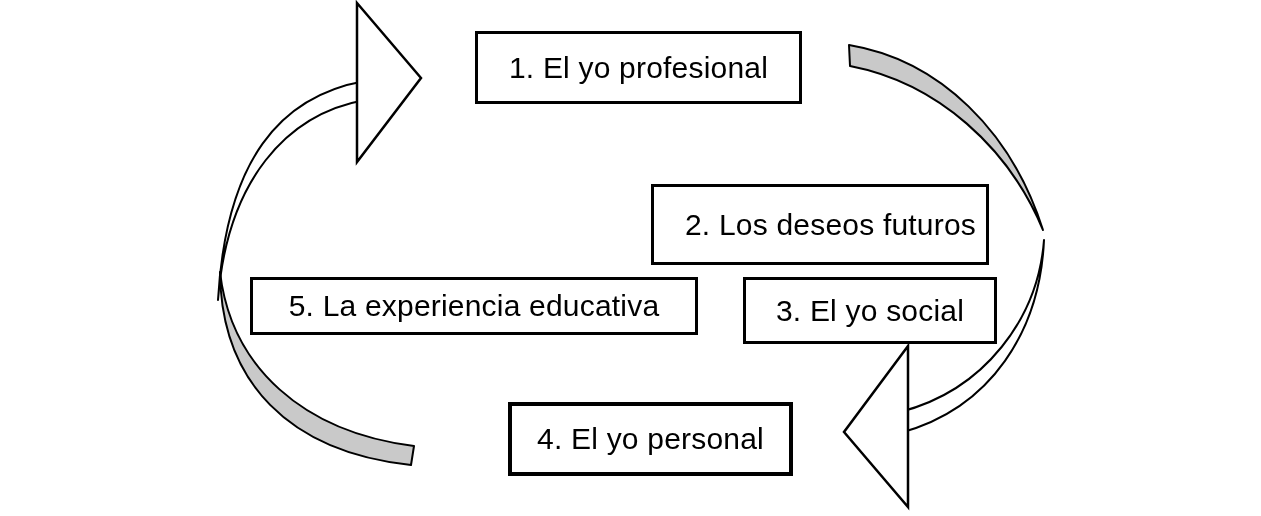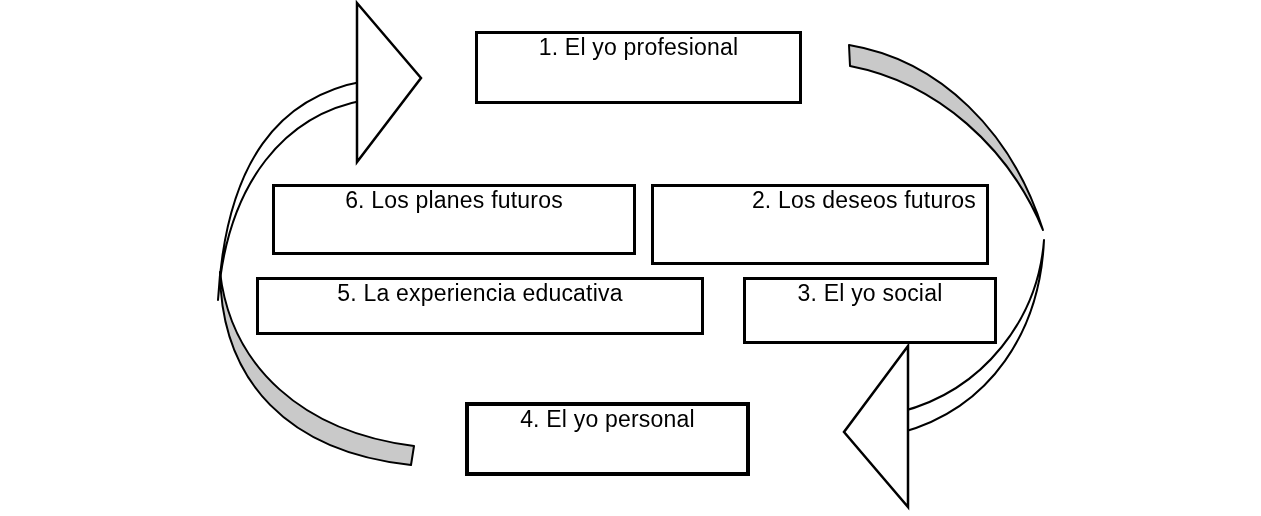--- a/index.html
+++ b/index.html
@@ -20,33 +20,34 @@
     left: 0;
     top: 0;
     width: 1261px;
     height: 516px;
   }
   .flow-box {
     position: absolute;
     border: 3px solid #000000;
     background: #ffffff;
     display: flex;
+    align-items: center;
     justify-content: center;
     box-sizing: border-box;
     color: #000000;
-    font-size: 23px;
+    font-size: 30px;
     letter-spacing: 0.2px;
     white-space: nowrap;
   }
   .box-1 { left: 475px; top: 31px;  width: 327px; height: 73px; }
   .box-6 { left: 272px; top: 184px; width: 364px; height: 71px; }
   .box-2 { left: 651px; top: 184px; width: 338px; height: 81px; justify-content: flex-end; padding-right: 10px; }
-  .box-5 { left: 256px; top: 277px; width: 448px; height: 58px; }
+  .box-5 { left: 250px; top: 277px; width: 448px; height: 58px; }
   .box-3 { left: 743px; top: 277px; width: 254px; height: 67px; }
-  .box-4 { left: 465px; top: 402px; width: 285px; height: 74px; border-width: 4px; }
+  .box-4 { left: 508px; top: 402px; width: 285px; height: 74px; border-width: 4px; }
 </style>
 </head>
 <body>
 
 <div class="canvas">
 
   <svg class="arrow-layer" viewBox="0 0 1261 516" xmlns="http://www.w3.org/2000/svg">
 
     <g>
       <path d="M 220,272 C 231,367 303,432 414,446 L 411,465 C 289,452 221,382 220,272 Z" fill="#c9c9c9" stroke="#000000" stroke-width="2" stroke-linejoin="round"></path>
@@ -58,23 +59,20 @@
       <path d="M 849,45 C 940,60 1012,132 1043,230 C 1009,148 938,83 850,66 Z" fill="#c9c9c9" stroke="#000000" stroke-width="2" stroke-linejoin="round"></path>
       <path d="M 900,412 C 985,390 1038,318 1044,240 C 1040,330 992,408 900,433 Z" fill="#ffffff" stroke="#000000" stroke-width="2" stroke-linejoin="round"></path>
       <path d="M 908,346 L 844,432 L 908,507 Z" fill="#ffffff" stroke="#000000" stroke-width="2.5" stroke-linejoin="miter"></path>
     </g>
   </svg>
 
   <div class="flow-box box-1">
     <span>1. El yo profesional</span>
   </div>
 
-  <div class="flow-box box-6">
-    <span>6. Los planes futuros</span>
-  </div>
 
   <div class="flow-box box-2">
     <span>2. Los deseos futuros</span>
   </div>
 
   <div class="flow-box box-5">
     <span>5. La experiencia educativa</span>
   </div>
 
   <div class="flow-box box-3">

